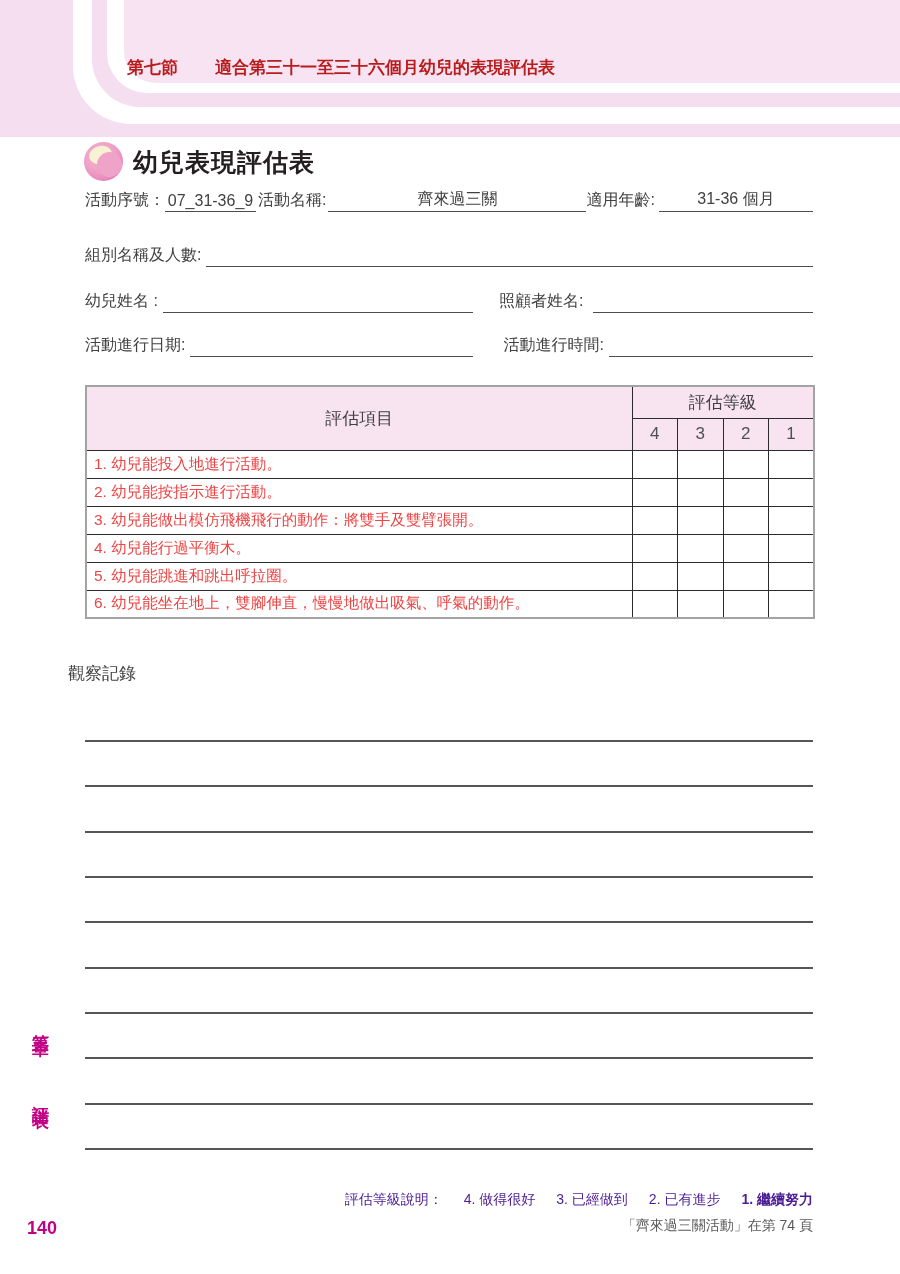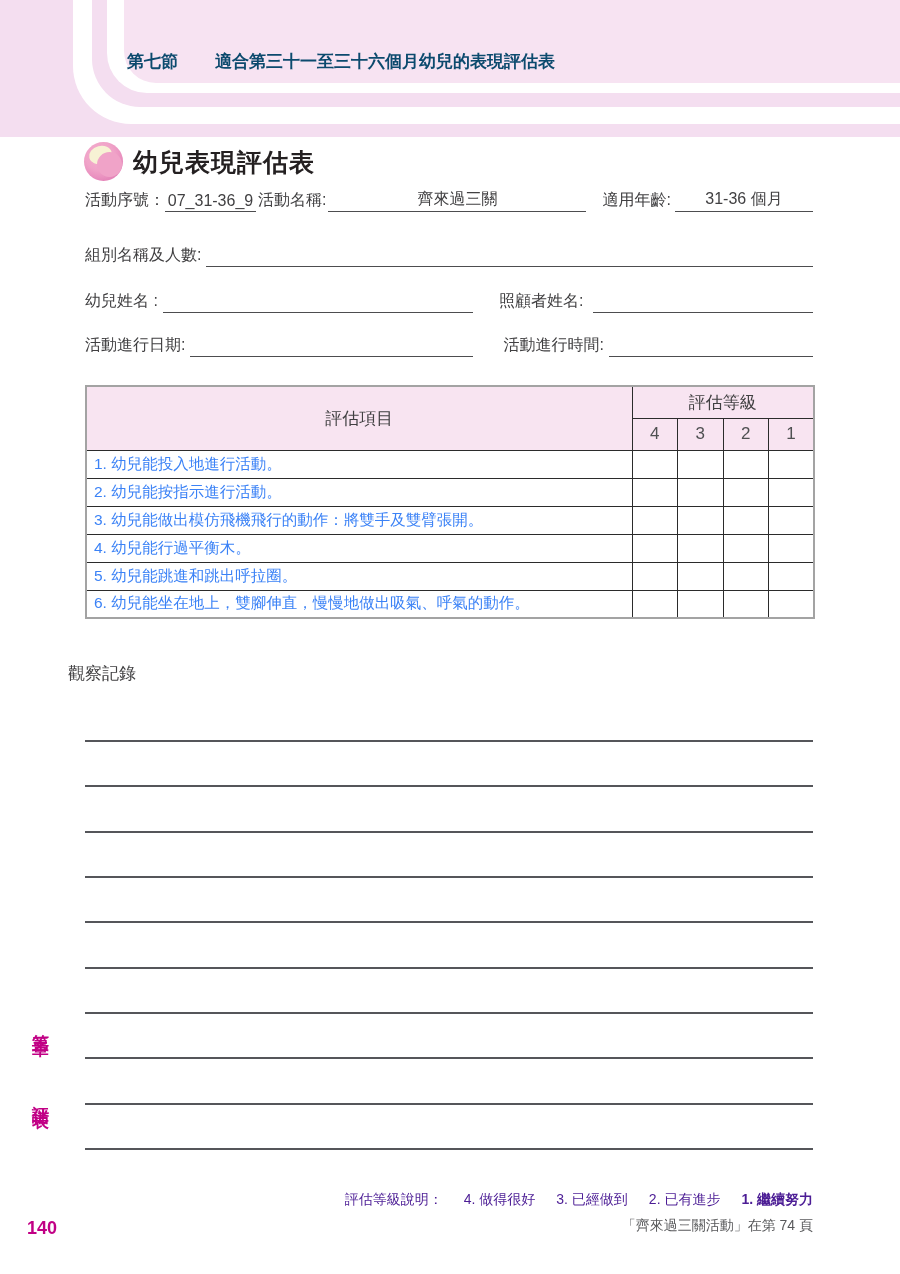--- a/index.html
+++ b/index.html
@@ -10,22 +10,22 @@
     font-family:"Liberation Sans","DejaVu Sans",sans-serif;
     color:#414042;
   }
 
   
   .banner { position:absolute; top:0; left:0; width:900px; height:137px; background:#f4def0; overflow:hidden; }
   .ring-w1 { position:absolute; top:-40px; left:73px;  right:-40px; bottom:13px; background:#ffffff; border-bottom-left-radius:58px; }
   .ring-p1 { position:absolute; top:-40px; left:92px;  right:-40px; bottom:30px; background:#f4def0; border-bottom-left-radius:48px; }
   .ring-w2 { position:absolute; top:-40px; left:107px; right:-40px; bottom:44px; background:#ffffff; border-bottom-left-radius:40px; }
   .panel   { position:absolute; top:-40px; left:124px; right:-40px; bottom:54px; background:#f7e3f2; border-bottom-left-radius:32px; }
-  .section-header { position:absolute; left:3px; bottom:10px; display:flex; gap:37px; white-space:nowrap;
-    font-size:17px; font-weight:bold; color:#0c4a6e; }
+  .section-header { position:absolute; left:3px; bottom:4px; display:flex; gap:37px; white-space:nowrap;
+    font-size:17px; font-weight:bold; color:#b91c1c; }
 
   
   .pearl { position:absolute; left:84px; top:142px; width:39px; height:39px; border-radius:50%;
     background:radial-gradient(circle at 40% 35%, #f5b0ce 0%, #f0a3c8 42%, #ea92c0 62%, #e07ab3 85%, #d96fad 100%); }
   .pearl .hl { position:absolute; left:5px; top:4px; width:23px; height:18px; background:#f7f2d4; border-radius:50%; transform:rotate(-14deg); }
   .pearl .cut { position:absolute; left:13px; top:10px; width:25px; height:25px; background:#f0a3c8; border-radius:50%; }
   .doc-title { position:absolute; left:133px; top:146px; font-size:25px; font-weight:bold; color:#242021; letter-spacing:1px; }
 
   
   .form-row { position:absolute; left:85px; right:87px; height:26px; display:flex; align-items:flex-end;
@@ -34,21 +34,21 @@
   .u { border-bottom:1px solid #4d4d4f; padding-bottom:1px; }
   .center { text-align:center; }
   .fill { flex:1; }
   .r1 { top:186px; } .r2 { top:241px; } .r3 { top:287px; } .r4 { top:331px; }
 
   
   table.assess { position:absolute; left:85px; top:385px; width:728px; border-collapse:collapse;
     border:2px solid #a3a3a3; table-layout:fixed; }
   table.assess th, table.assess td { border:1px solid #2b2b2b; }
   table.assess thead th { background:#f8e4f1; font-weight:normal; font-size:17px; color:#414042; height:32px; text-align:center; }
-  table.assess tbody td { height:28px; font-size:15.5px; color:#3b82f6;margin-top:43px; }
+  table.assess tbody td { height:28px; font-size:15.5px; color:#ef4444;margin-top:43px; }
   table.assess td.item { padding-left:7px; }
   table.assess th.g { color:#4f5052; }
 
   
   .obs-label { position:absolute; left:68px; top:662px; font-size:17px; color:#414042; }
   .obs-lines { position:absolute; inset:0; pointer-events:none; }
   .obs-line { position:absolute; left:85px; width:728px; height:0; border-top:2px solid #55565a; }
 
   
   .vertical-label { position:absolute; left:29px; writing-mode:vertical-rl; text-orientation:upright;
@@ -82,21 +82,21 @@
     <div class="hl"></div>
     <div class="cut"></div>
   </div>
   <div class="doc-title">幼兒表現評估表</div>
 
   <div class="form-row r1">
     <span class="lbl">活動序號：</span>
     <span class="u center" style="width:91px">07_31-36_9</span>
     <span class="lbl" style="margin-left:2px">活動名稱:</span>
     <span class="u center" style="width:258px; margin-left:2px">齊來過三關</span>
-    <span class="lbl" style="margin-left:16px">適用年齡:</span>
+    <span class="lbl" style="margin-left:0">適用年齡:</span>
     <span class="u center fill" style="margin-left:4px">31-36 個月</span>
   </div>
 
   <div class="form-row r2">
     <span class="lbl">組別名稱及人數:</span>
     <span class="u fill" style="margin-left:5px"></span>
   </div>
 
   <div class="form-row r4">
     <span class="lbl">活動進行日期:</span>

